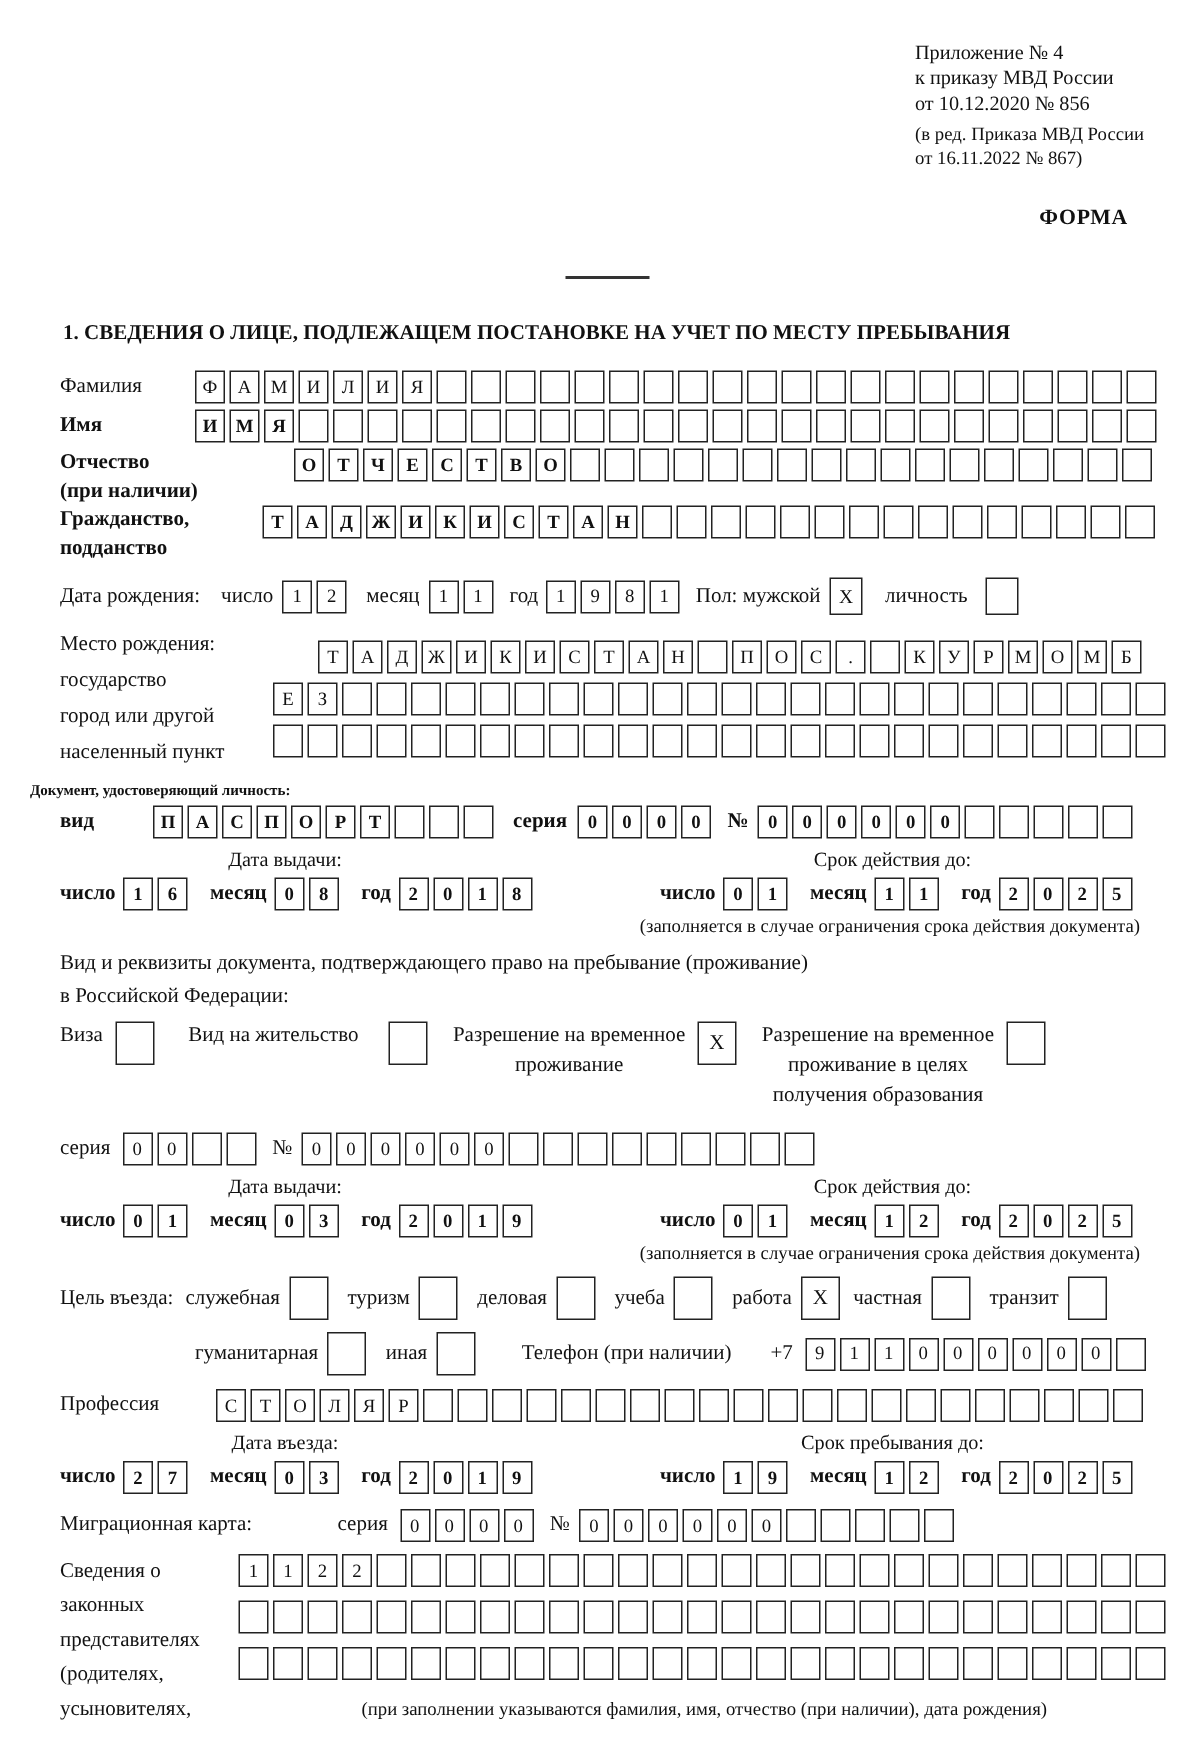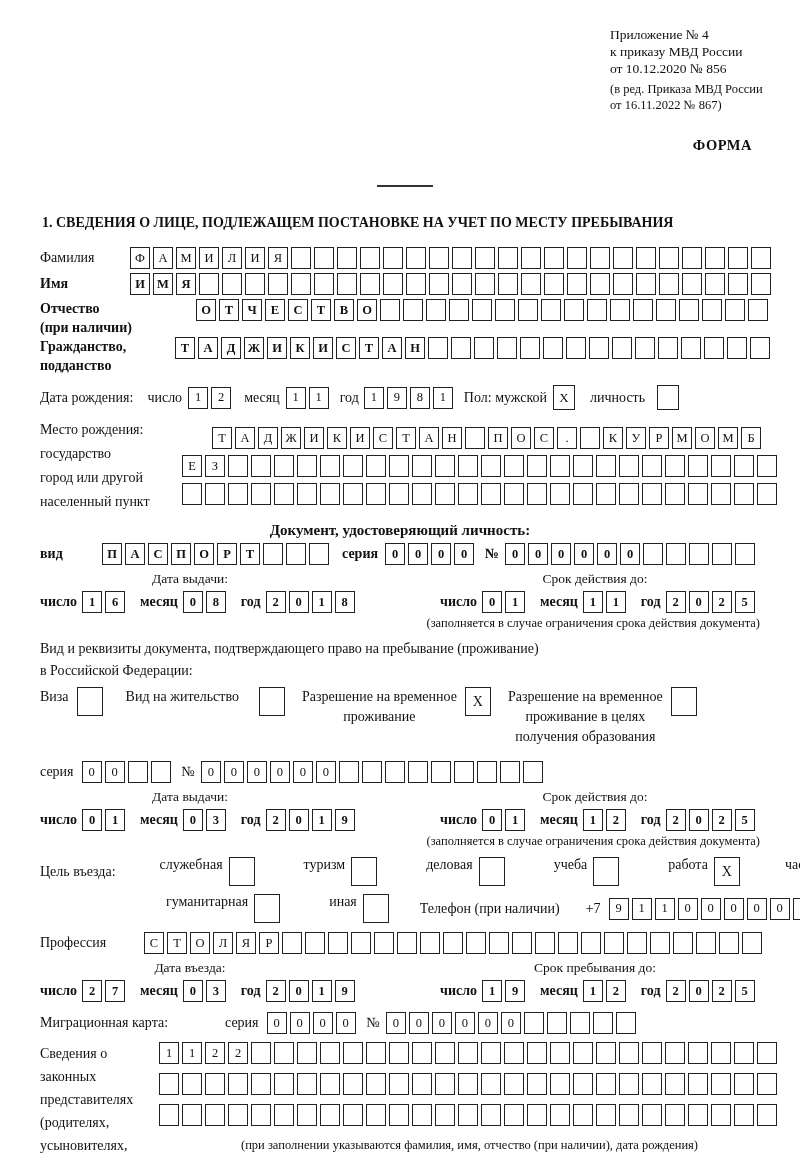--- a/index.html
+++ b/index.html
@@ -23,34 +23,34 @@
   .cells{display:flex;flex-wrap:nowrap;}
   .cell{box-sizing:border-box;flex:0 0 auto;width:20px;height:22px;border:1.8px solid #222;margin-right:3px;
         display:inline-flex;align-items:center;justify-content:center;font-size:12.5px;font-family:"Liberation Serif",serif;}
   .cbs .cell{width:22px;height:25px;font-size:13px;}
   .cbwrap .cell{width:26px;height:29px;font-size:14px;}
 
   .two-line{line-height:19px;font-size:14px;}
   .top-align{align-items:flex-start;}
   .top-align .cells{margin-top:0;}
 
-  .center-bold{font-weight:bold;text-align:center;font-size:15px;margin-top:8px;}
+  .center-bold{font-weight:bold;text-align:left;font-size:10px;margin-top:8px;}
 
   .dlrow{display:flex;padding-left:20px;margin-top:6px;font-size:13.5px;}
   .dl1{width:300px;text-align:center;}
   .dl2{width:330px;text-align:center;margin-left:90px;}
   .dates-row .grp{display:flex;align-items:center;}
   .dates-row .grp .lbl{margin-right:5px;}
   .dates-row .grp .cells{margin-right:12px;}
   .dates-row .left{width:400px;}
   .note{font-size:12.5px;text-align:right;padding-right:20px;margin-top:3px;}
 
   .plain{font-size:14px;padding-left:20px;margin-top:10px;}
 
-  .opt{display:flex;align-items:flex-start;margin-right:10px;margin-left:36px;}
+  .opt{display:flex;align-items:center;margin-right:10px;}
   .opt .lbl{margin-right:6px;}
   .permits{display:flex;align-items:flex-start;padding-left:20px;margin-top:8px;}
   .permits .plabel{font-size:14px;text-align:center;line-height:20px;}
   .permits .cells{margin:0 14px 0 8px;}
 
   .footnote{font-size:12.5px;margin-top:6px;padding-left:150px;text-align:center;}
   .gap6{height:6px;}
 </style>
 </head>
 <body>

